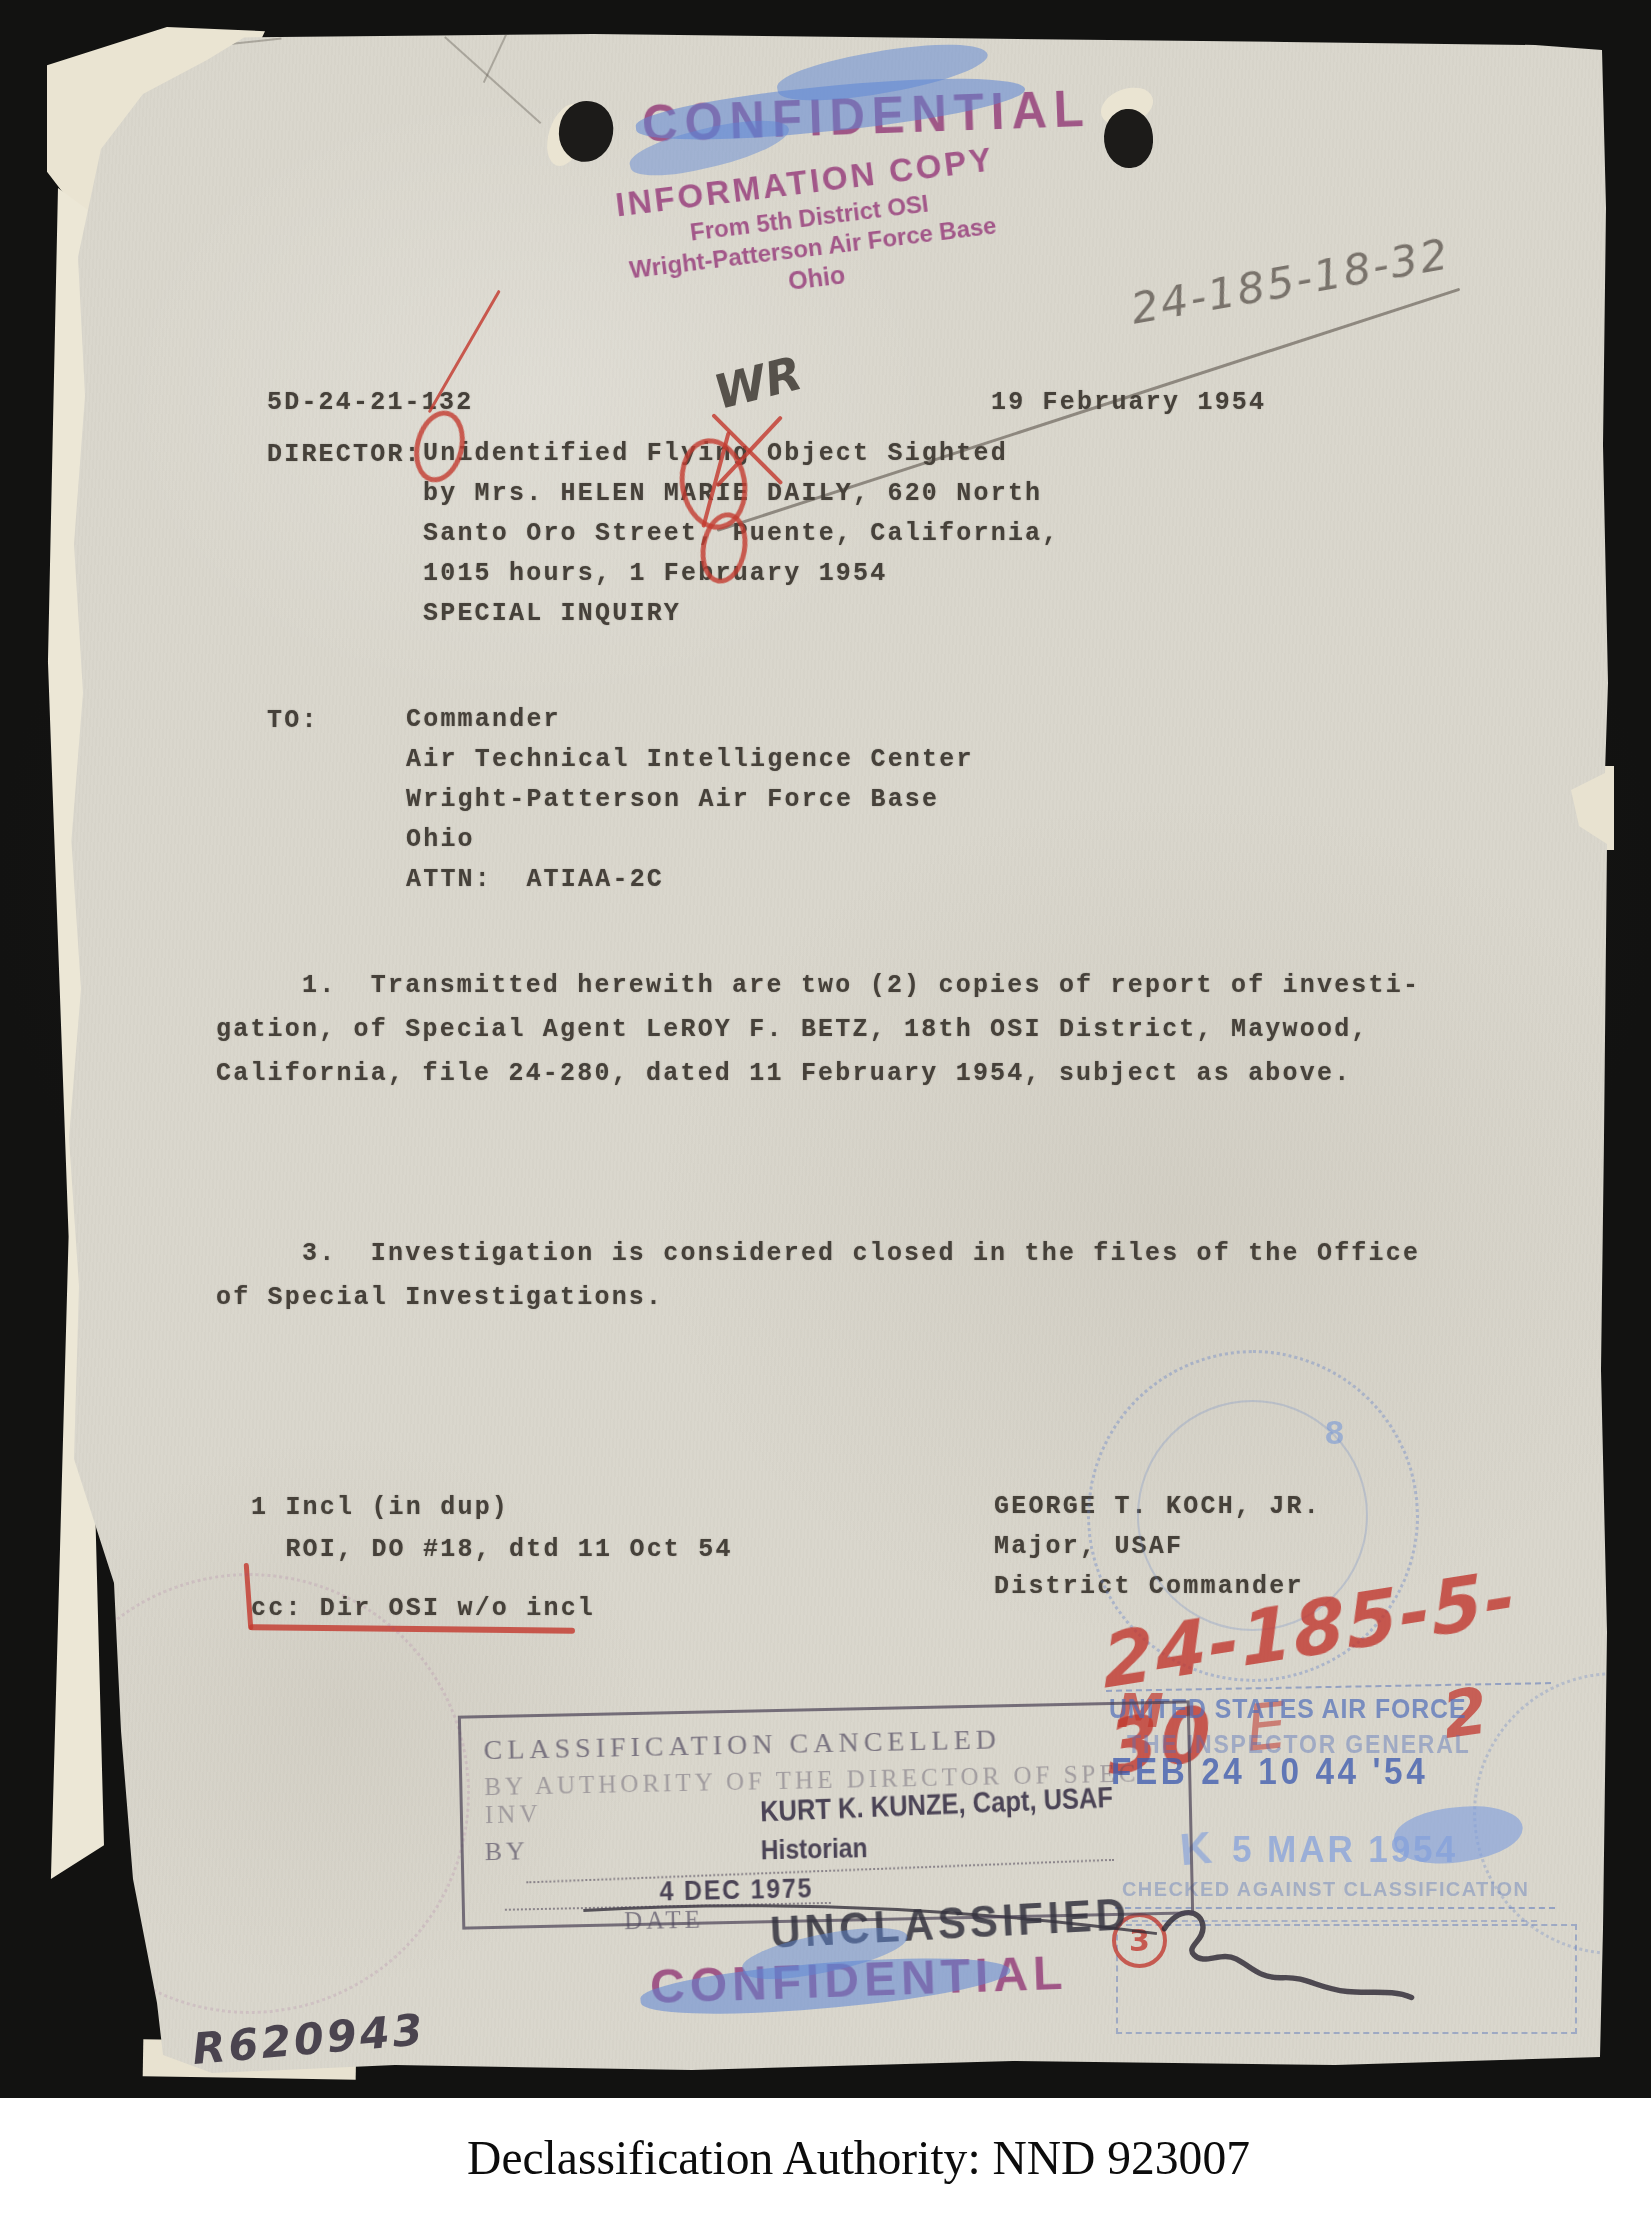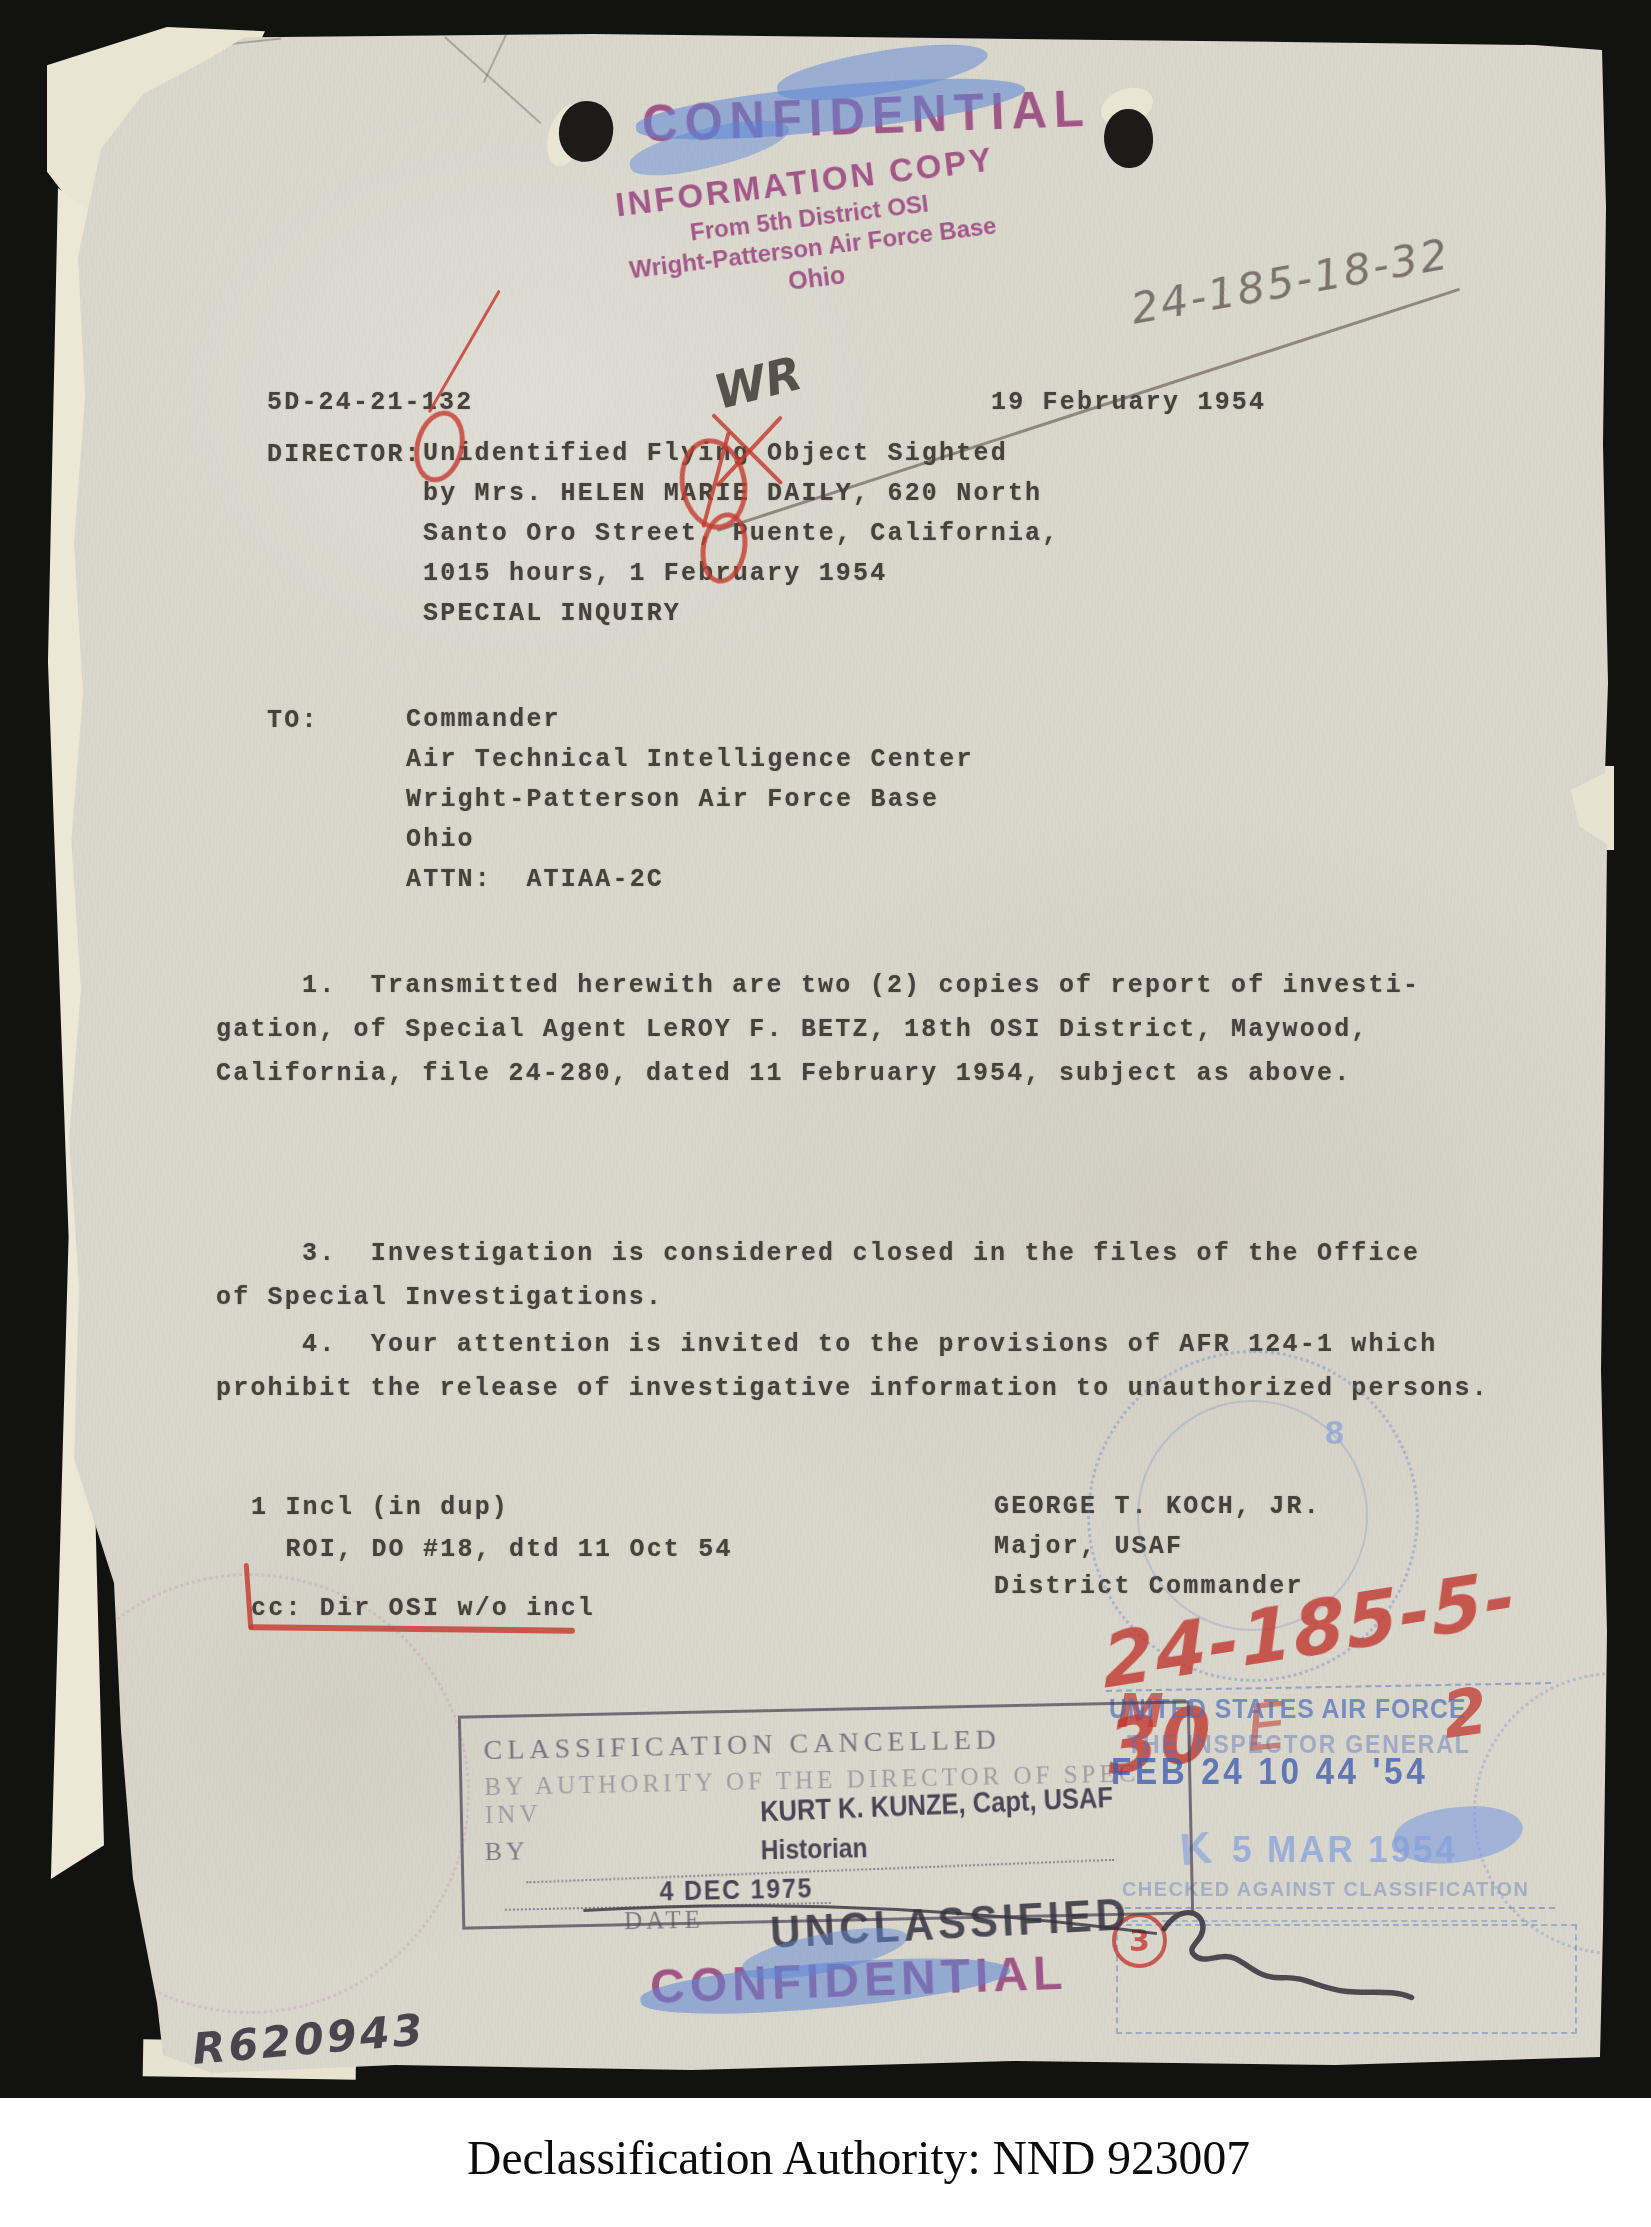--- a/index.html
+++ b/index.html
@@ -92,22 +92,20 @@
     <div class="tw pre" style="left:347px;top:671px;line-height:40px;">Commander
 Air Technical Intelligence Center
 Wright-Patterson Air Force Base
 Ohio
 ATTN:  ATIAA-2C</div>
     <div class="tw pre" style="left:157px;top:935px;line-height:44px;">     1.  Transmitted herewith are two (2) copies of report of investi-
 gation, of Special Agent LeROY F. BETZ, 18th OSI District, Maywood,
 California, file 24-280, dated 11 February 1954, subject as above.</div>
     <div class="tw pre" style="left:157px;top:1203px;line-height:44px;">     3.  Investigation is considered closed in the files of the Office
 of Special Investigations.</div>
-    <div class="tw pre" style="left:157px;top:1294px;line-height:44px;">     4.  Your attention is invited to the provisions of AFR 124-1 which
-prohibit the release of investigative information to unauthorized persons.</div>
     <div class="tw pre" style="left:192px;top:1458px;">1 Incl (in dup)
   ROI, DO #18, dtd 11 Oct 54</div>
     <div class="tw" style="left:192px;top:1559px;">cc: Dir OSI w/o incl</div>
     <div class="tw pre" style="left:935px;top:1458px;line-height:40px;">GEORGE T. KOCH, JR.
 Major, USAF
 District Commander</div>
 
     <div class="redring" style="left:356px;top:381px;width:39px;height:63px;transform:rotate(14deg);"></div>
     <div class="redmark" style="left:370px;top:382px;width:141px;height:3px;transform:rotate(-60deg);transform-origin:0 50%;"></div>
     <div class="abs hand" style="left:655px;top:326px;font-size:47px;font-weight:700;color:rgba(62,57,52,.85);transform:rotate(-14deg);">WR</div>

